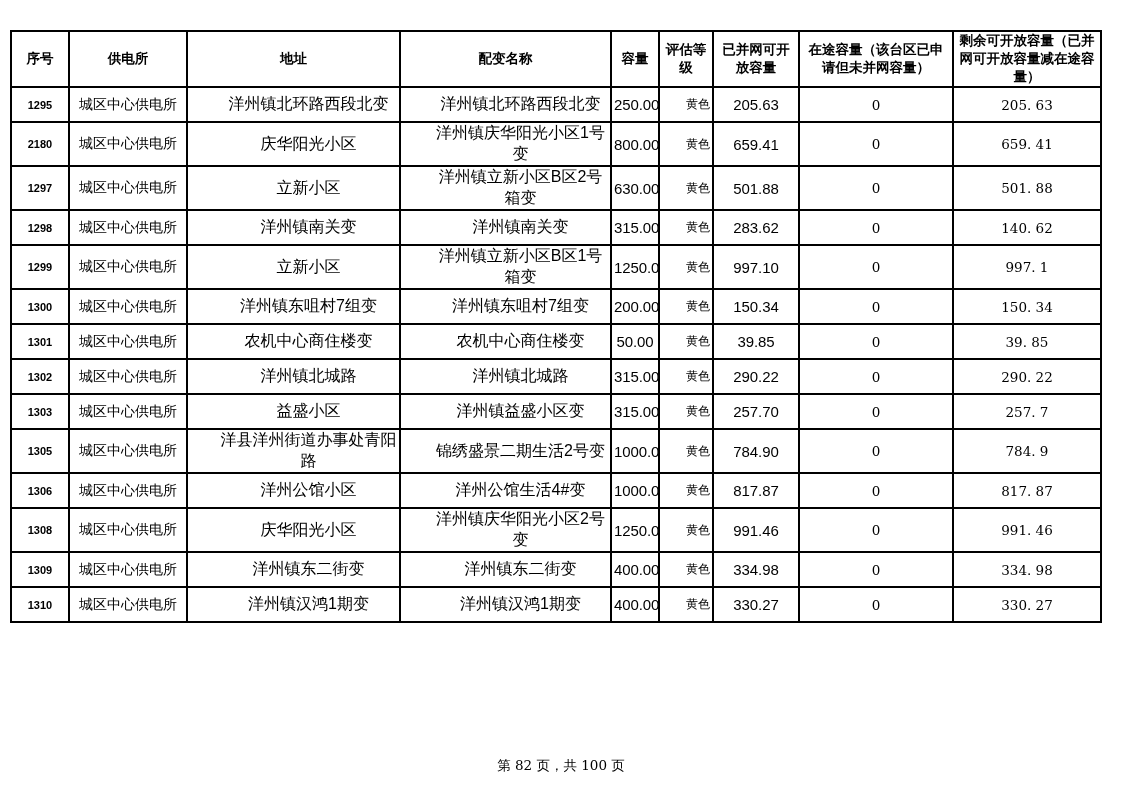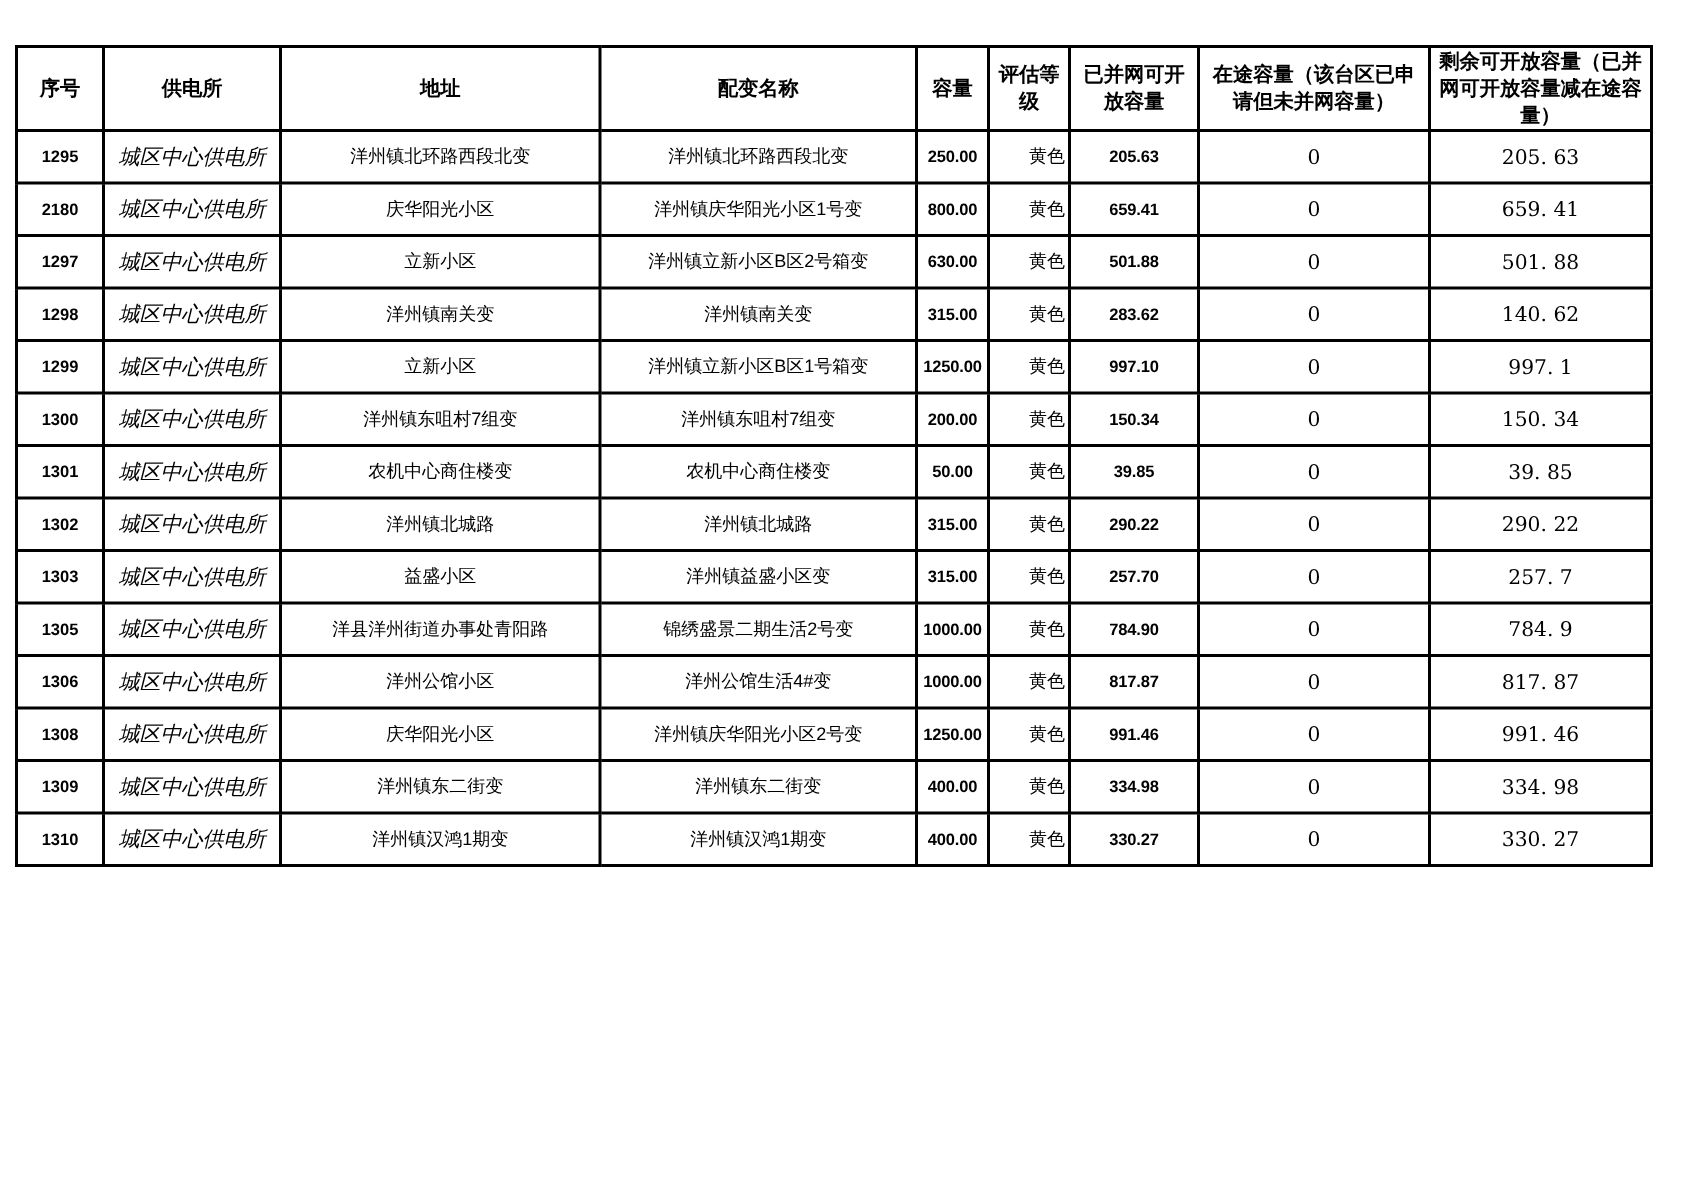--- a/index.html
+++ b/index.html
@@ -45,25 +45,25 @@
     font-family: "Liberation Sans", sans-serif;
   }
   .capacity-table tbody tr {
     height: 35px;
   }
   .capacity-table td {
     font-size: 12px;
     font-family: "Liberation Sans", sans-serif;
   }
   td.col-index   { font-size: 11px; font-weight: 600; }
-  td.col-station { font-size: 14px; font-style: italic; }
-  td.col-address, td.col-transformer { font-size: 12px; }
+  td.col-station { font-size: 14px; }
+  td.col-address, td.col-transformer { font-size: 16px; padding-left: 32px; }
   td.col-capacity, td.col-grid_open {
-    font-size: 11px;
-    font-weight: 700;
+    font-size: 15px;
+    font-weight: 400;
     letter-spacing: -0.1px;
   }
   td.col-grade { font-size: 12px; text-align: right; }
   td.col-in_transit, td.col-remaining {
     font-family: "DejaVu Serif", "Liberation Serif", serif;
     font-size: 13.5px;
     font-weight: 400;
   }
   .footer {
     position: absolute;
@@ -259,14 +259,15 @@
             <td class="col-capacity">400.00</td>
             <td class="col-grade">黄色</td>
             <td class="col-grid_open">330.27</td>
             <td class="col-in_transit">0</td>
             <td class="col-remaining">330. 27</td>
           </tr>
         </tbody>
     </table>
   </div>
 
+  <div class="footer">第 82 页，共 100 页</div>
 
 </div>
 
 </body></html>

